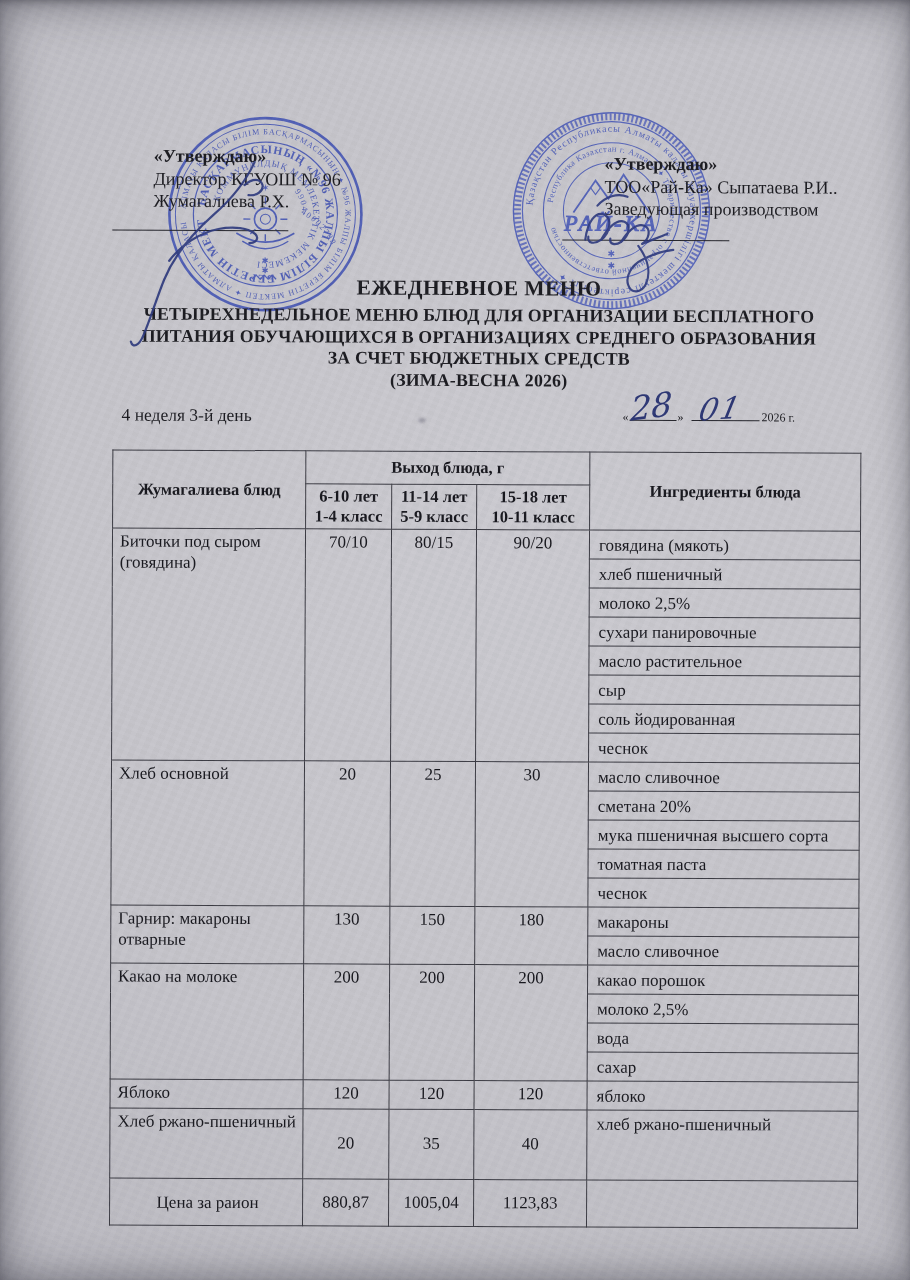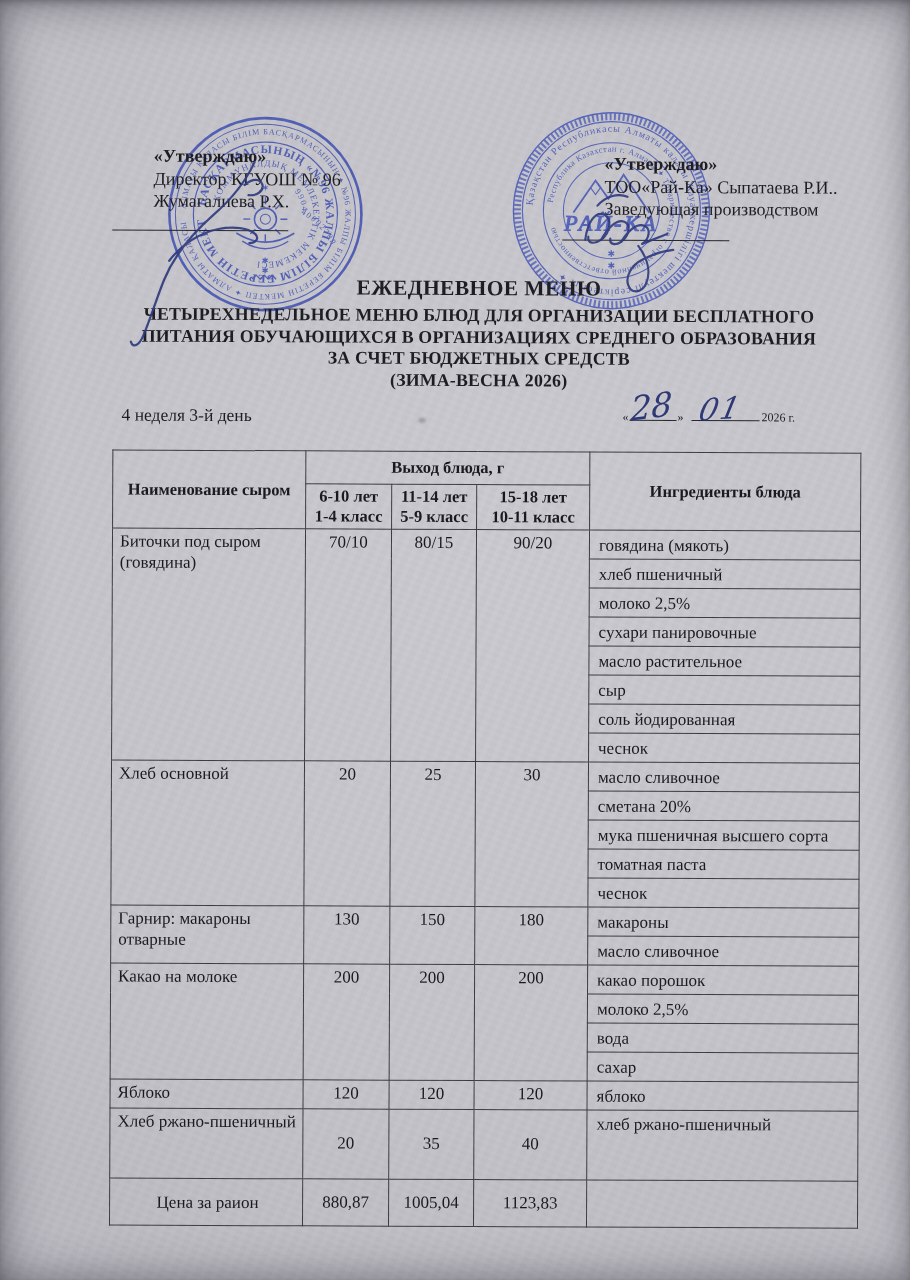--- a/index.html
+++ b/index.html
@@ -190,21 +190,21 @@
     <table class="menu">
       <colgroup>
         <col style="width:193px">
           <col style="width:86px">
           <col style="width:85px">
         <col style="width:113px">
           <col style="width:271px">
       </colgroup>
       <thead>
         <tr class="hrow1">
-          <th rowspan="2">Наименование сыром</th>
+          <th rowspan="2">Жумагалиева блюд</th>
           <th colspan="3">Выход блюда, г</th>
           <th rowspan="2">Ингредиенты блюда</th>
         </tr>
         <tr class="hrow2" id="age-row">
             <th>
               <div>6-10 лет</div>
               <div>1-4 класс</div>
             </th>
             <th>
               <div>11-14 лет</div>

